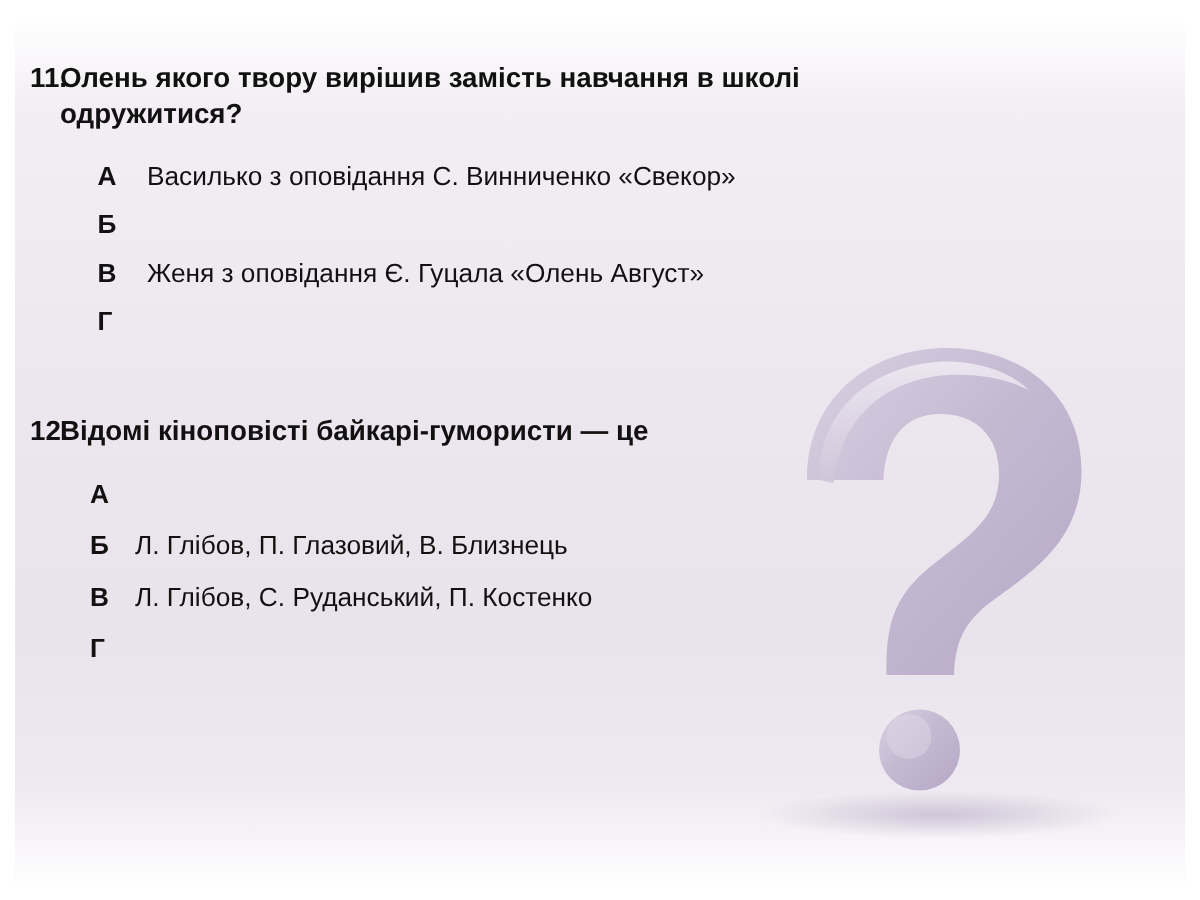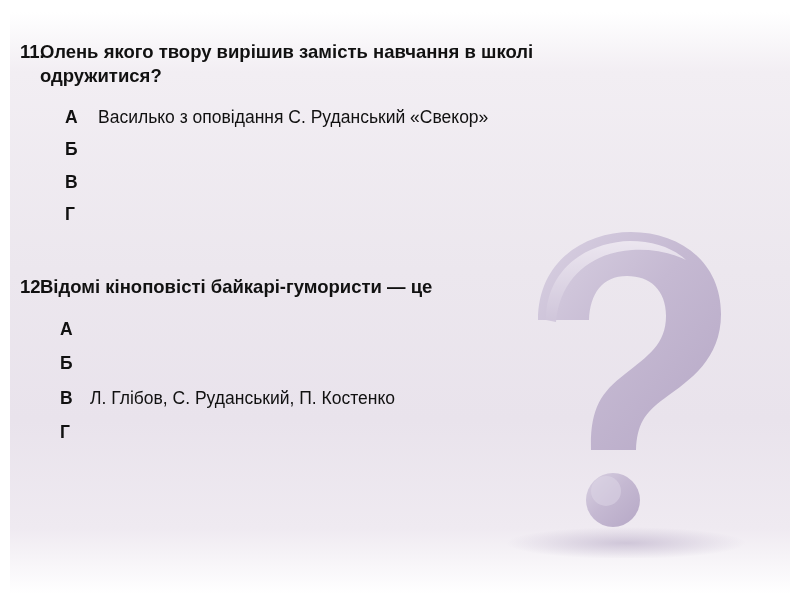--- a/index.html
+++ b/index.html
@@ -142,45 +142,47 @@
   <div class="content">
 
     <div class="question-block" id="block-11">
       <div class="q-head">
         <span class="q-num">11.</span>
         <span class="q-text">Олень якого твору вирішив замість навчання в школі одружитися?</span>
       </div>
       <div class="options">
         <div class="opt">
           <span class="opt-letter">А</span>
-          <span class="opt-text">Василько з оповідання С. Руданський «Свекор»</span>
+          <span class="opt-text">Василько з оповідання С. Винниченко «Свекор»</span>
         </div>
         <div class="opt">
           <span class="opt-letter">Б</span>
         </div>
         <div class="opt">
           <span class="opt-letter">В</span>
+          <span class="opt-text">Женя з оповідання Є. Гуцала «Олень Август»</span>
         </div>
         <div class="opt">
           <span class="opt-letter">Г</span>
         </div>
       </div>
     </div>
 
     <div class="question-block" id="block-12">
       <div class="q-head">
         <span class="q-num">12.</span>
         <span class="q-text">Відомі кіноповісті байкарі-гумористи — це</span>
       </div>
       <div class="options">
         <div class="opt">
           <span class="opt-letter">А</span>
         </div>
         <div class="opt">
           <span class="opt-letter">Б</span>
+          <span class="opt-text">Л. Глібов, П. Глазовий, В. Близнець</span>
         </div>
         <div class="opt">
           <span class="opt-letter">В</span>
           <span class="opt-text">Л. Глібов, С. Руданський, П. Костенко</span>
         </div>
         <div class="opt">
           <span class="opt-letter">Г</span>
         </div>
       </div>
     </div>

